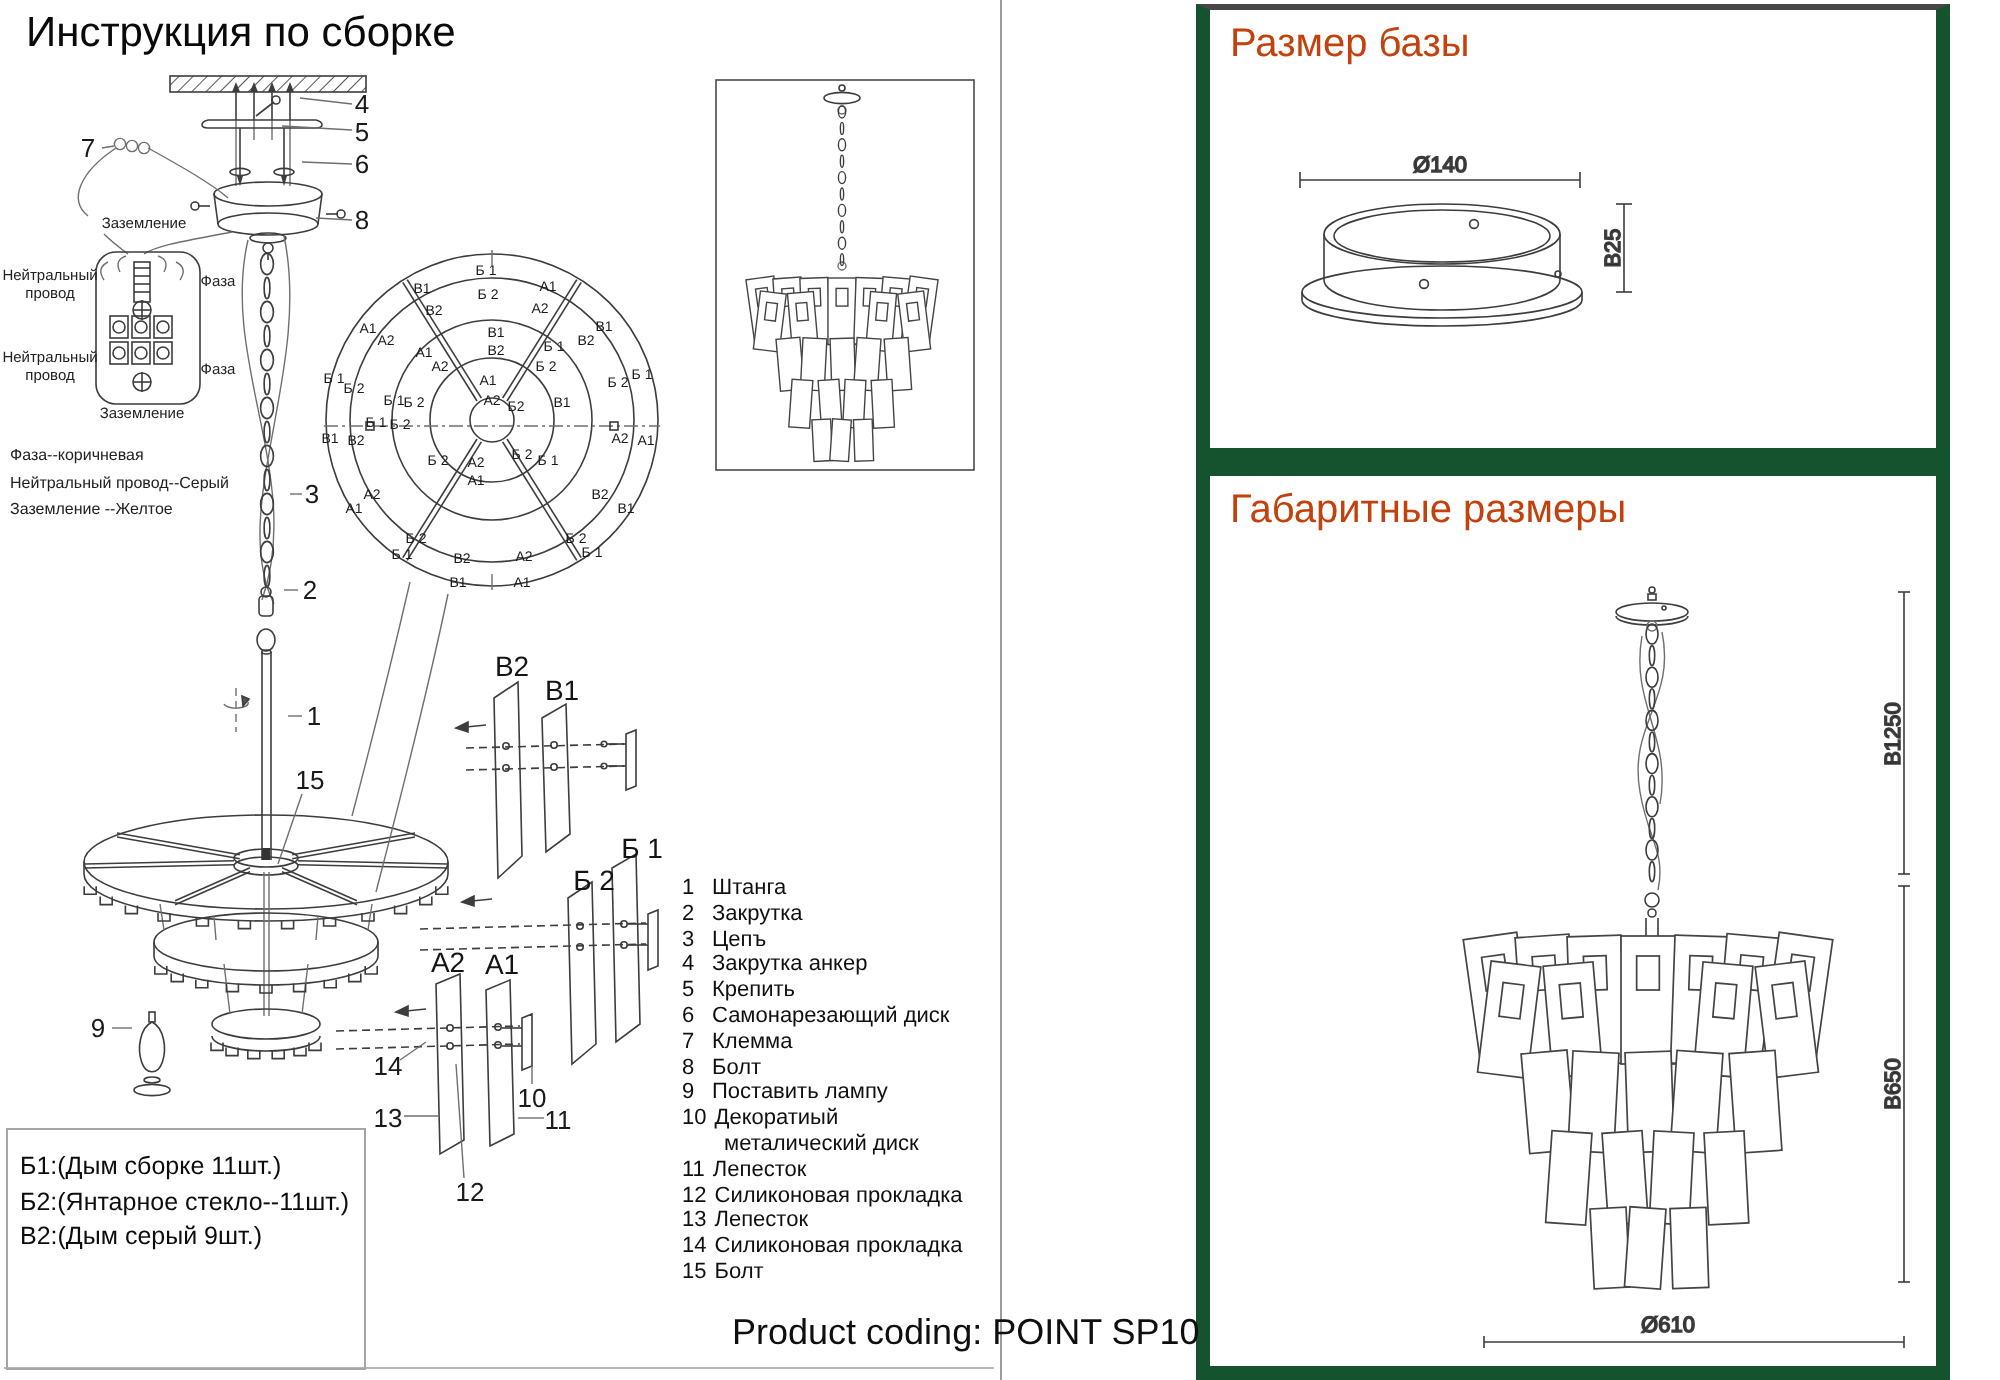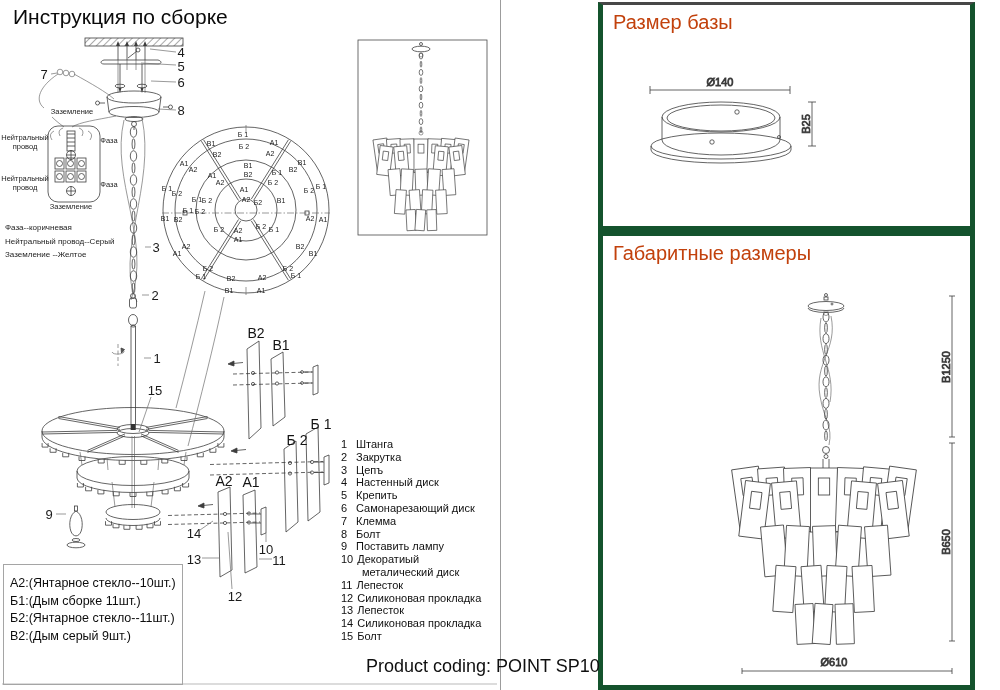--- a/index.html
+++ b/index.html
@@ -18,21 +18,21 @@
   .callout{position:absolute;transform:translate(-50%,-50%);font-size:13px;color:#1a1a1a}
   .plabel{position:absolute;transform:translate(-50%,-50%);font-size:14px;color:#141414}
   .wlabel{position:absolute;font-size:7.5px;line-height:8.5px;text-align:center;white-space:pre-line;color:#222}
   .wnotes{position:absolute;left:5px;top:221px;width:138px;font-size:8px;line-height:13.5px;color:#222}
   #parts{position:absolute;left:341px;top:438px;width:162px;font-size:11px;line-height:12.8px;color:#101010}
   .part-row{display:flex;gap:4px}
   .part-num{min-width:11px}
   .part-sub{padding-left:21px}
   #legend{position:absolute;left:3px;top:564px;width:180px;height:121px;border:1px solid #a5a5a5;
           box-sizing:border-box;padding:10px 0 0 6px;font-size:12.5px;line-height:17.6px;color:#0d0d0d;background:transparent}
-  .panel{position:absolute;box-sizing:border-box;border:5px solid #14532d;background:transparent}
+  .panel{position:absolute;box-sizing:border-box;border:7px solid #14532d;background:transparent}
   #panel-base{left:598px;top:2px;width:377px;height:229px;border-top:3px solid #474747}
   #panel-overall{left:598px;top:231px;width:377px;height:459px}
   .panel-title{font-size:20px;padding:6px 0 0 10px;color:#c2410c}
   #footer{position:absolute;left:366px;top:656px;font-size:18px;color:#0f0f0f;white-space:nowrap}
   .sheet-edge{position:absolute;left:500px;top:0;height:690px;width:0;border-left:1px solid #9c9c9c}
 </style>
 </head>
 <body>
 
 <svg id="artboard" width="1000" height="690" viewBox="0 0 1000 690">
@@ -667,21 +667,21 @@
     <div class="part-row">
       <span class="part-num">2</span>
       <span>Закрутка</span>
     </div>
     <div class="part-row">
       <span class="part-num">3</span>
       <span>Цепъ</span>
     </div>
     <div class="part-row">
       <span class="part-num">4</span>
-      <span>Настенный диск</span>
+      <span>Закрутка анкер</span>
     </div>
     <div class="part-row">
       <span class="part-num">5</span>
       <span>Крепить</span>
     </div>
     <div class="part-row">
       <span class="part-num">6</span>
       <span>Самонарезающий диск</span>
     </div>
     <div class="part-row">
@@ -716,21 +716,20 @@
     <div class="part-row">
       <span class="part-num">14</span>
       <span>Силиконовая прокладка</span>
     </div>
     <div class="part-row">
       <span class="part-num">15</span>
       <span>Болт</span>
     </div>
   </div>
 <div id="legend">
-    <div>A2:(Янтарное стекло--10шт.)</div>
     <div>Б1:(Дым сборке 11шт.)</div>
     <div>Б2:(Янтарное стекло--11шт.)</div>
     <div>В2:(Дым серый 9шт.)</div>
   </div>
 
 <div class="sheet-edge"></div>
 
 <div id="panel-base" class="panel">
   <div class="panel-title">Размер базы</div>
 </div>

